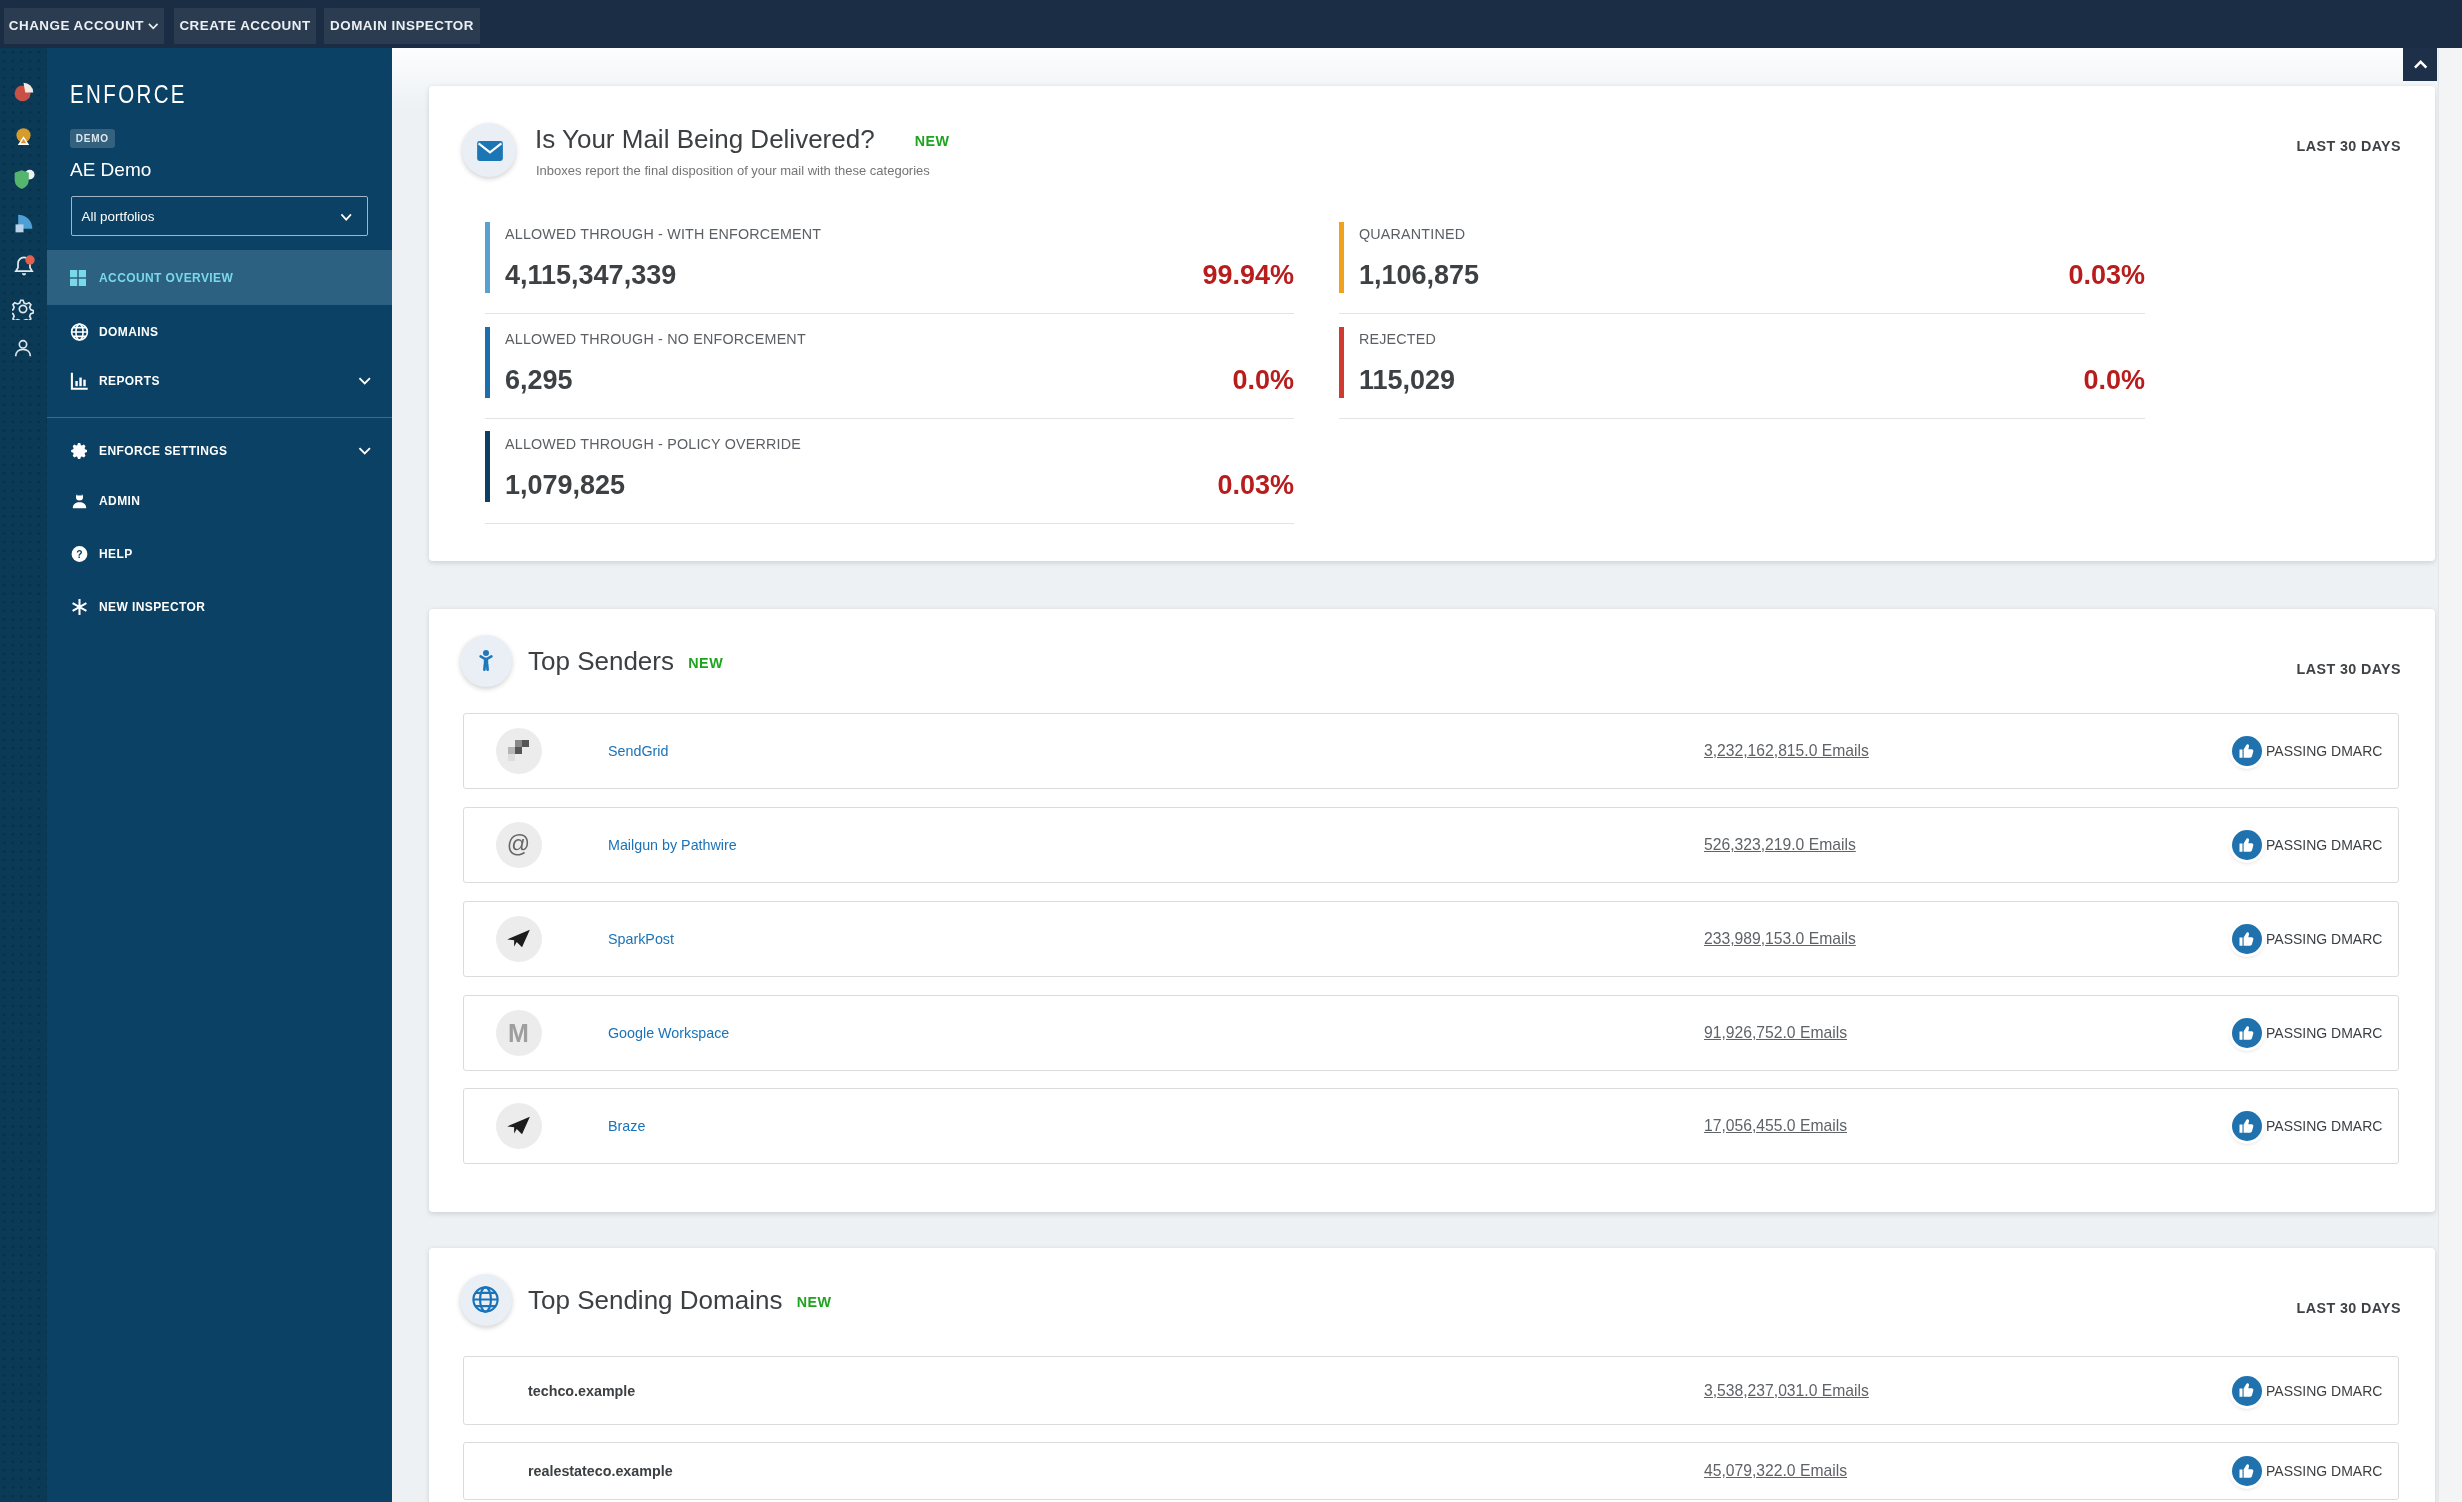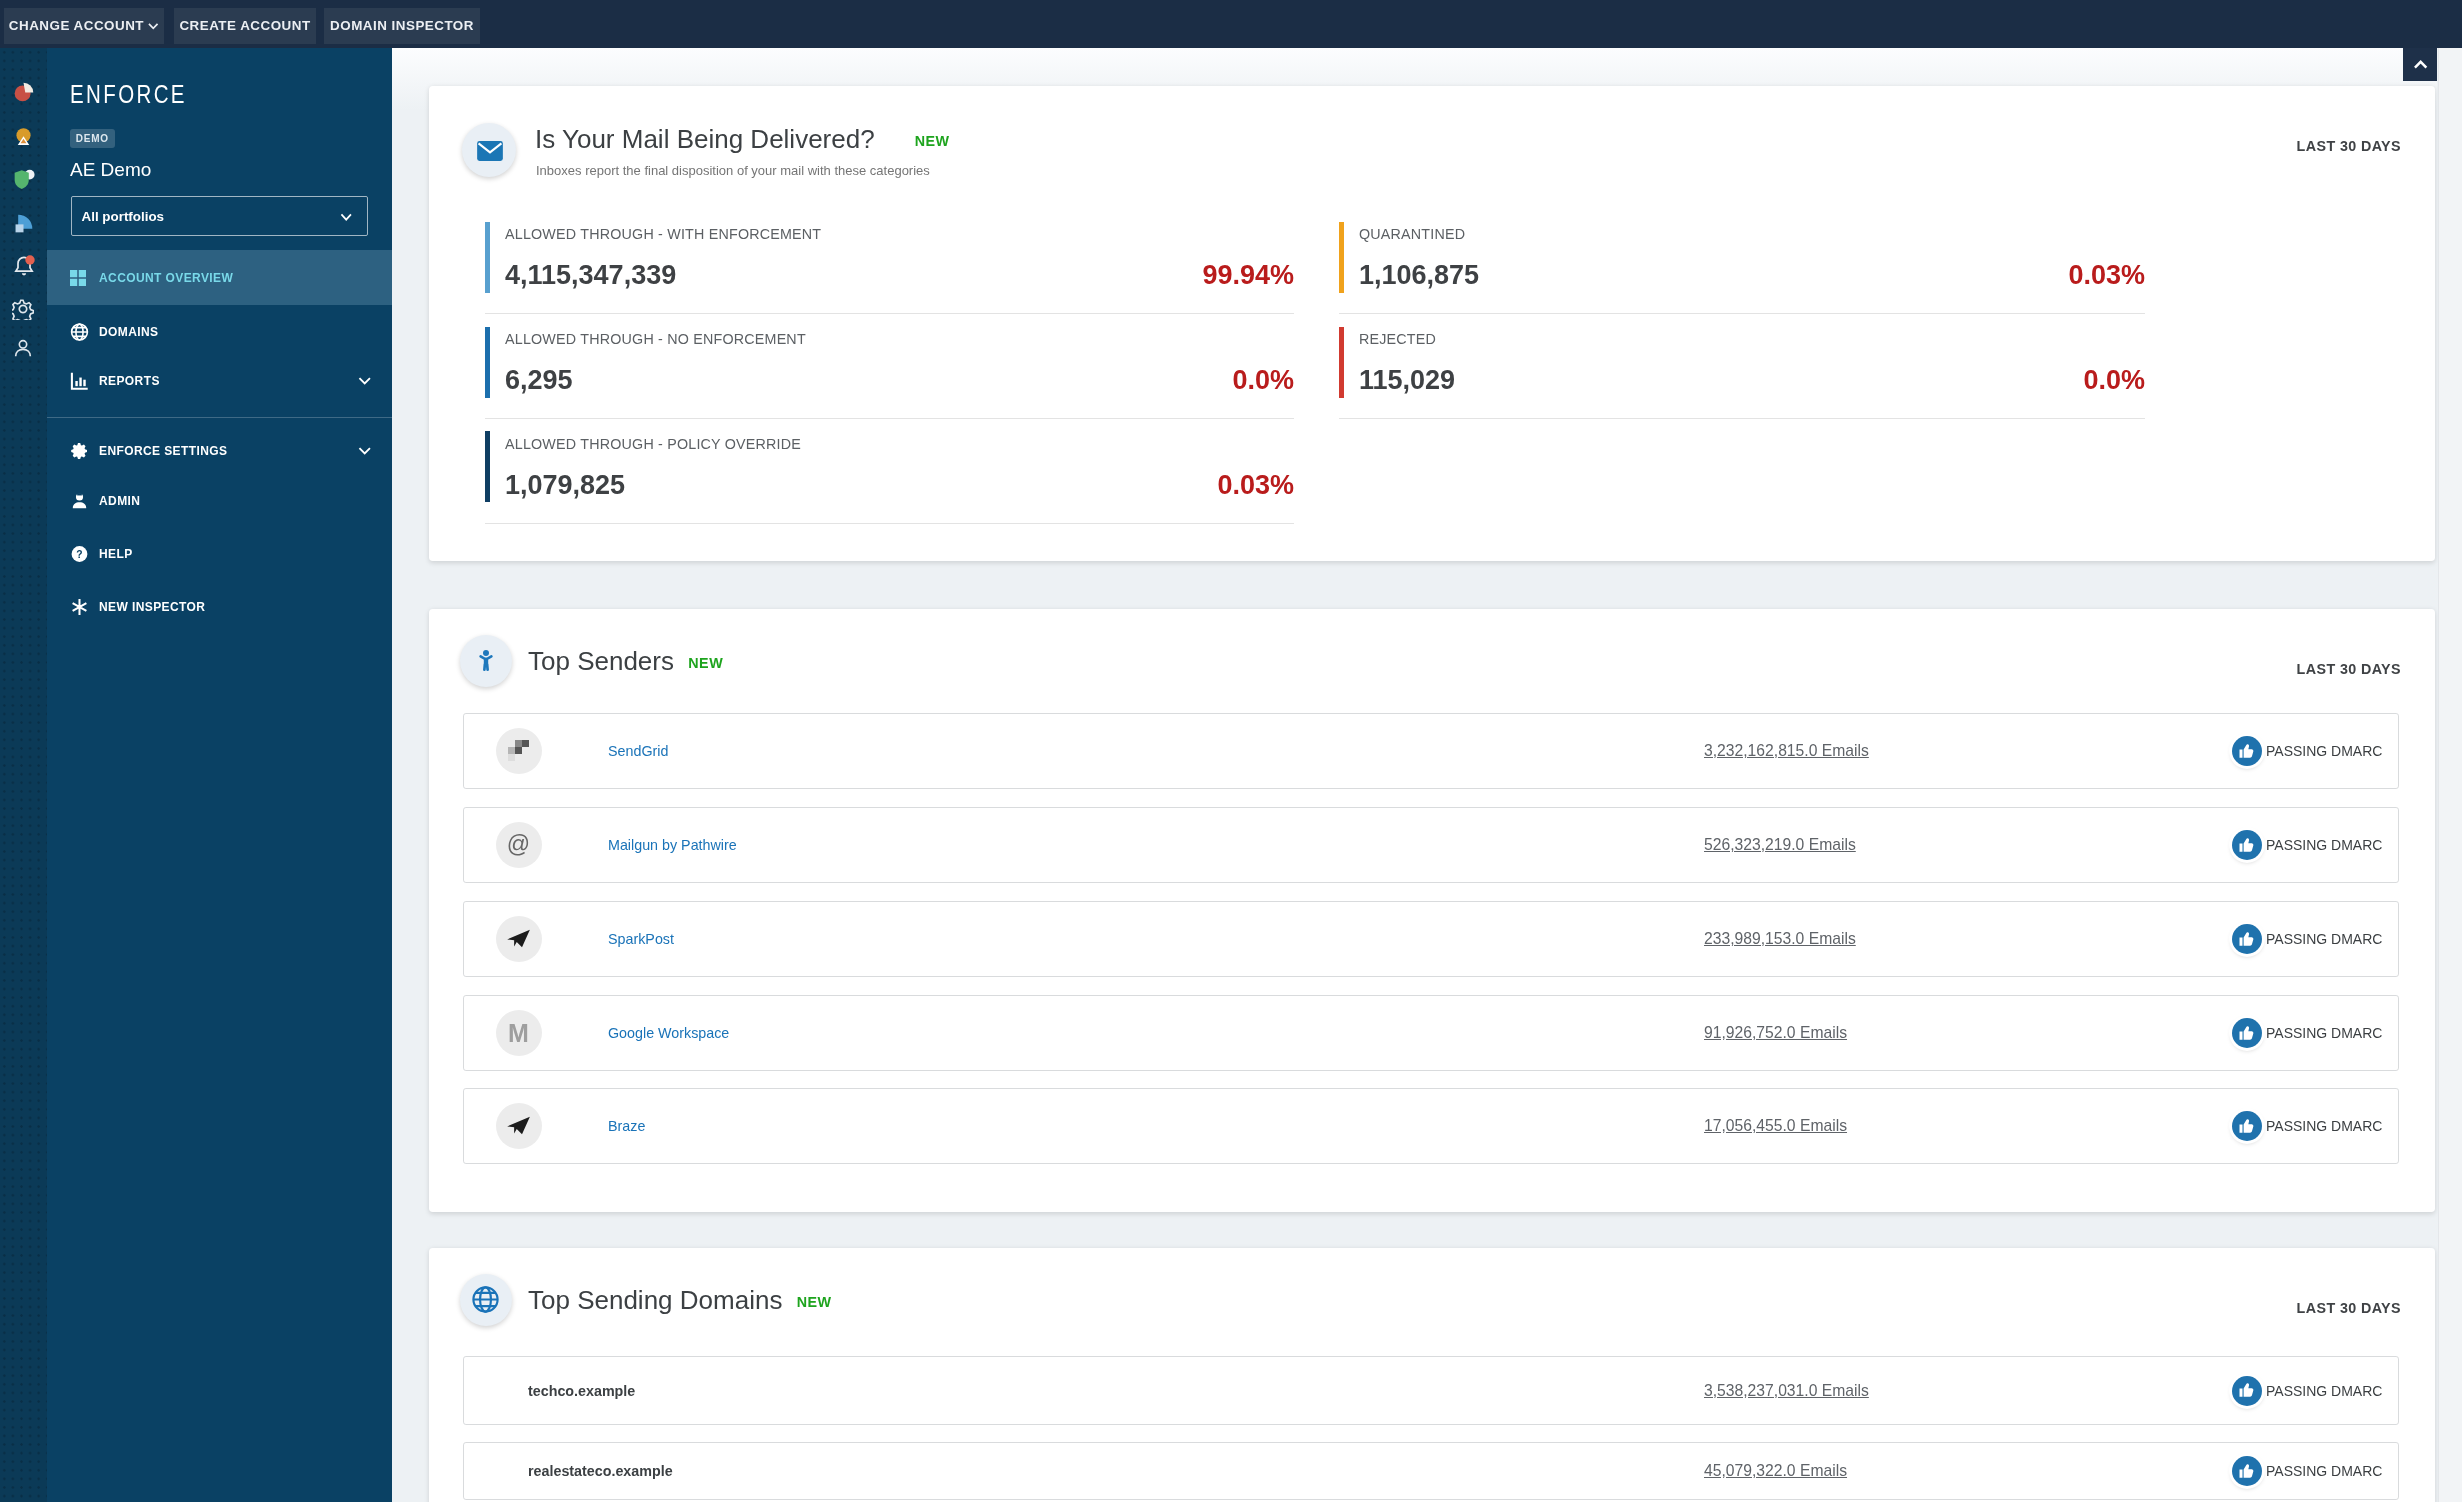--- a/index.html
+++ b/index.html
@@ -9,21 +9,21 @@
 .tbtn { position:absolute; top:7.6px; height:36px; background:#2b3c51; color:#eceff3; font-size:13.4px; font-weight:700; letter-spacing:0.5px; line-height:36px; text-align:center; }
 #scrolltop { position:absolute; left:2403px; top:48px; width:34px; height:33px; background:#1e3049; z-index:49; }
 #scrolltop svg { position:absolute; left:9.5px; top:10.5px; }
 #rail { position:absolute; left:0; top:48px; width:47px; height:1455px; background:#0b3a57; background-image:radial-gradient(rgba(6,28,44,0.38) 1.2px, transparent 1.4px); background-size:8.6px 8.6px; z-index:40; }
 #rail svg { position:absolute; left:11.5px; }
 #sidebar { position:absolute; left:47px; top:48px; width:345px; height:1455px; background:#0a4164; z-index:40; color:#fff; }
 #logo { position:absolute; left:23px; top:32px; font-size:25px; font-weight:400; letter-spacing:2.9px; color:#fff; transform:scaleX(0.82); transform-origin:left top; }
 #chip { position:absolute; left:23px; top:81px; height:19px; background:rgba(255,255,255,0.17); border-radius:2.9px; font-size:10px; font-weight:700; letter-spacing:0.8px; color:#dde7ee; line-height:19px; padding:0 5.7px; }
 #acctname { position:absolute; left:23px; top:111px; font-size:19px; color:#fff; }
 #selbox { position:absolute; left:24px; top:148px; width:297px; height:40px; border:1px solid rgba(255,255,255,0.62); border-radius:1.9px; }
-#selbox .txt { position:absolute; left:9.5px; top:11.5px; font-size:13.4px; color:#fff;font-weight:bold; }
+#selbox .txt { position:absolute; left:9.5px; top:11.5px; font-size:13.4px; color:#fff; }
 #selbox svg { position:absolute; right:14.3px; top:16px; }
 .mitem { position:absolute; left:0; width:345px; height:50px; }
 .mitem.active { background:#2d6181; height:55px; }
 .mitem .mtext { position:absolute; left:52px; top:50%; transform:translateY(-50%); font-size:12px; font-weight:700; letter-spacing:0.4px; color:#fff; }
 .mitem.active .mtext { color:#79d9e9; }
 .mitem svg.micon { position:absolute; left:23px; top:50%; transform:translateY(-50%); }
 .mitem svg.chev { position:absolute; right:21px; top:50%; transform:translateY(-50%); }
 #sdivider { position:absolute; left:0; top:369px; width:345px; height:1px; background:rgba(255,255,255,0.22); }
 #main { position:absolute; left:391px; top:48px; width:2046px; height:1455px; background:#edf1f4; z-index:1; }
 #mainfade { position:absolute; left:0; top:0; width:2046px; height:62px; background:linear-gradient(#fcfdfe, #edf1f4); }

